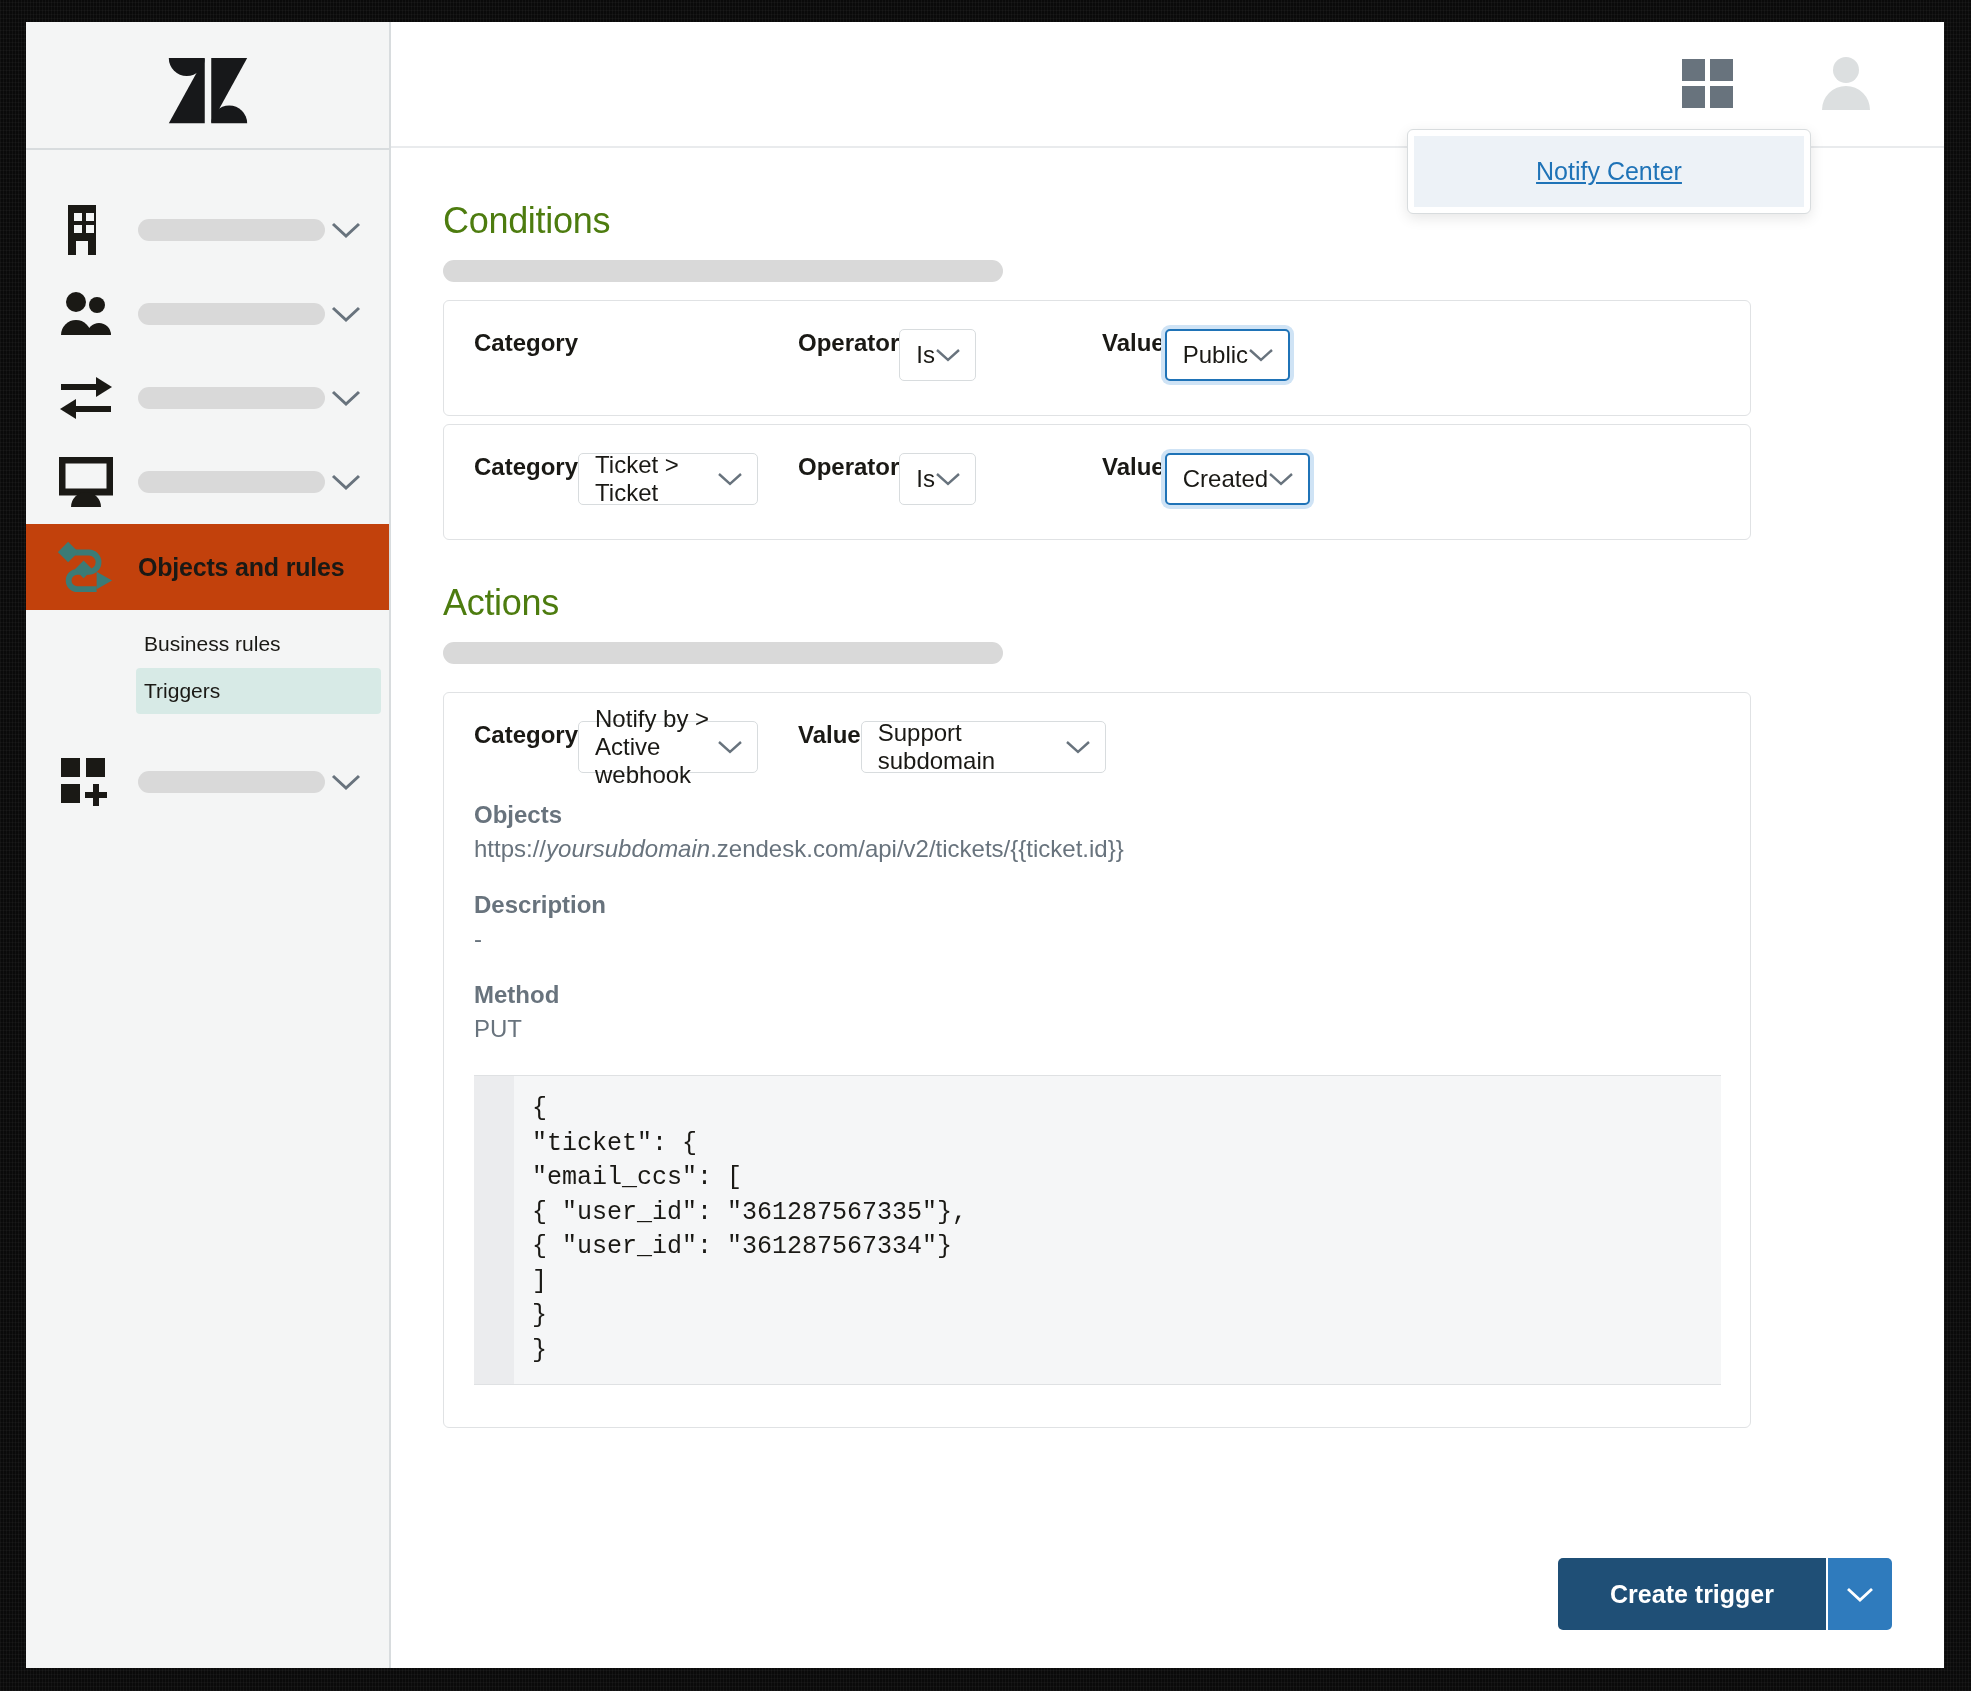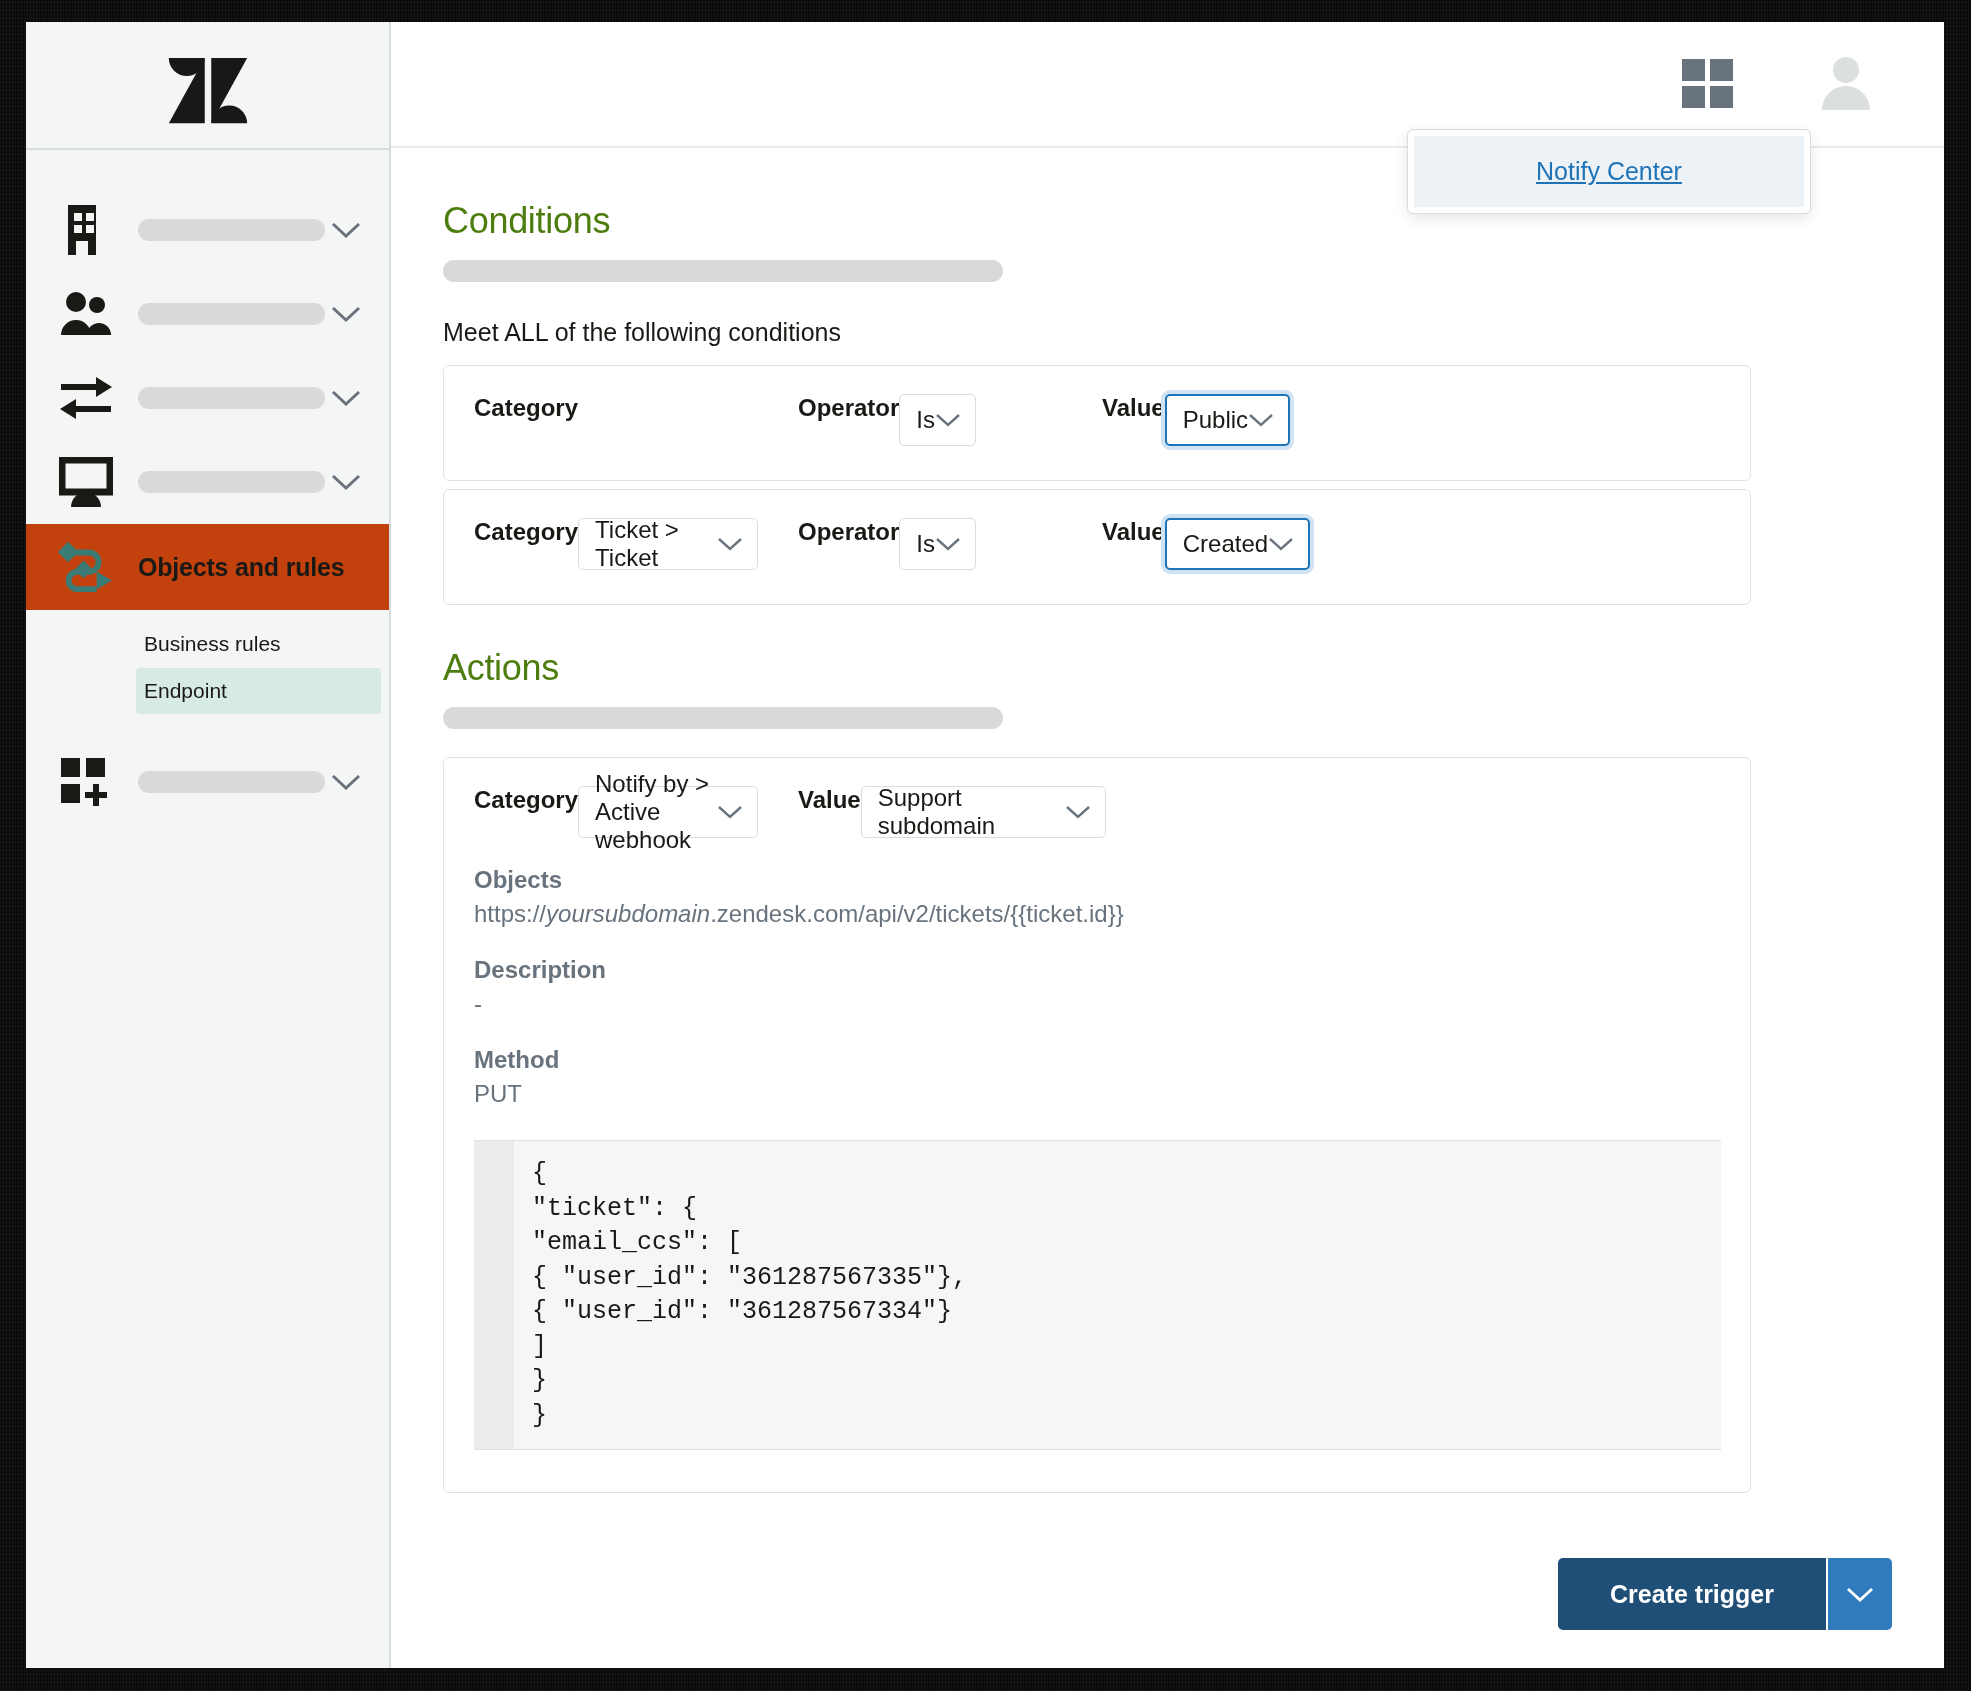--- a/index.html
+++ b/index.html
@@ -393,21 +393,21 @@
               <rect x="3" y="3" width="15" height="15" transform="rotate(45 10.5 10.5)" fill="#3b7b76"></rect>
               <rect x="20" y="22" width="13" height="13" transform="rotate(45 26.5 28.5)" fill="#3b7b76"></rect>
               <polygon points="40,40 56,49 40,58" fill="#3b7b76" transform="translate(0,-9)"></polygon>
             </svg>
           </span>
           <span class="nav-label">Objects and rules</span>
         </div>
 
         <div class="sub-group">
           <div class="sub-heading">Business rules</div>
-          <div class="sub-item">Endpoint</div>
+          <div class="sub-item">Triggers</div>
         </div>
 
         <div class="nav-row" style="margin-top:26px">
           <span class="nav-icon">
             <svg width="54" height="52" viewBox="0 0 54 52">
               <rect x="2" y="2" width="19" height="19" fill="#1a1915"></rect>
               <rect x="27" y="2" width="19" height="19" fill="#1a1915"></rect>
               <rect x="2" y="28" width="19" height="19" fill="#1a1915"></rect>
               <rect x="34" y="28" width="6" height="22" fill="#1a1915"></rect>
               <rect x="26" y="36" width="22" height="6" fill="#1a1915"></rect>
@@ -442,21 +442,20 @@
       <div id="admin-popup">
         <div class="item">
           <a href="#">Notify Center</a>
         </div>
       </div>
 
       <div id="content">
 
         <div class="section-title">Conditions</div>
         <div class="title-skel"></div>
-        <div class="meet-text">Meet ALL of the following conditions</div>
 
         <div class="card">
           <div class="row">
             <div class="field w-col1">
               <span class="field-label">Category</span>
             </div>
             <div class="field w-col2">
               <span class="field-label">Operator</span>
               <div class="select">
                 <span>Is</span>

